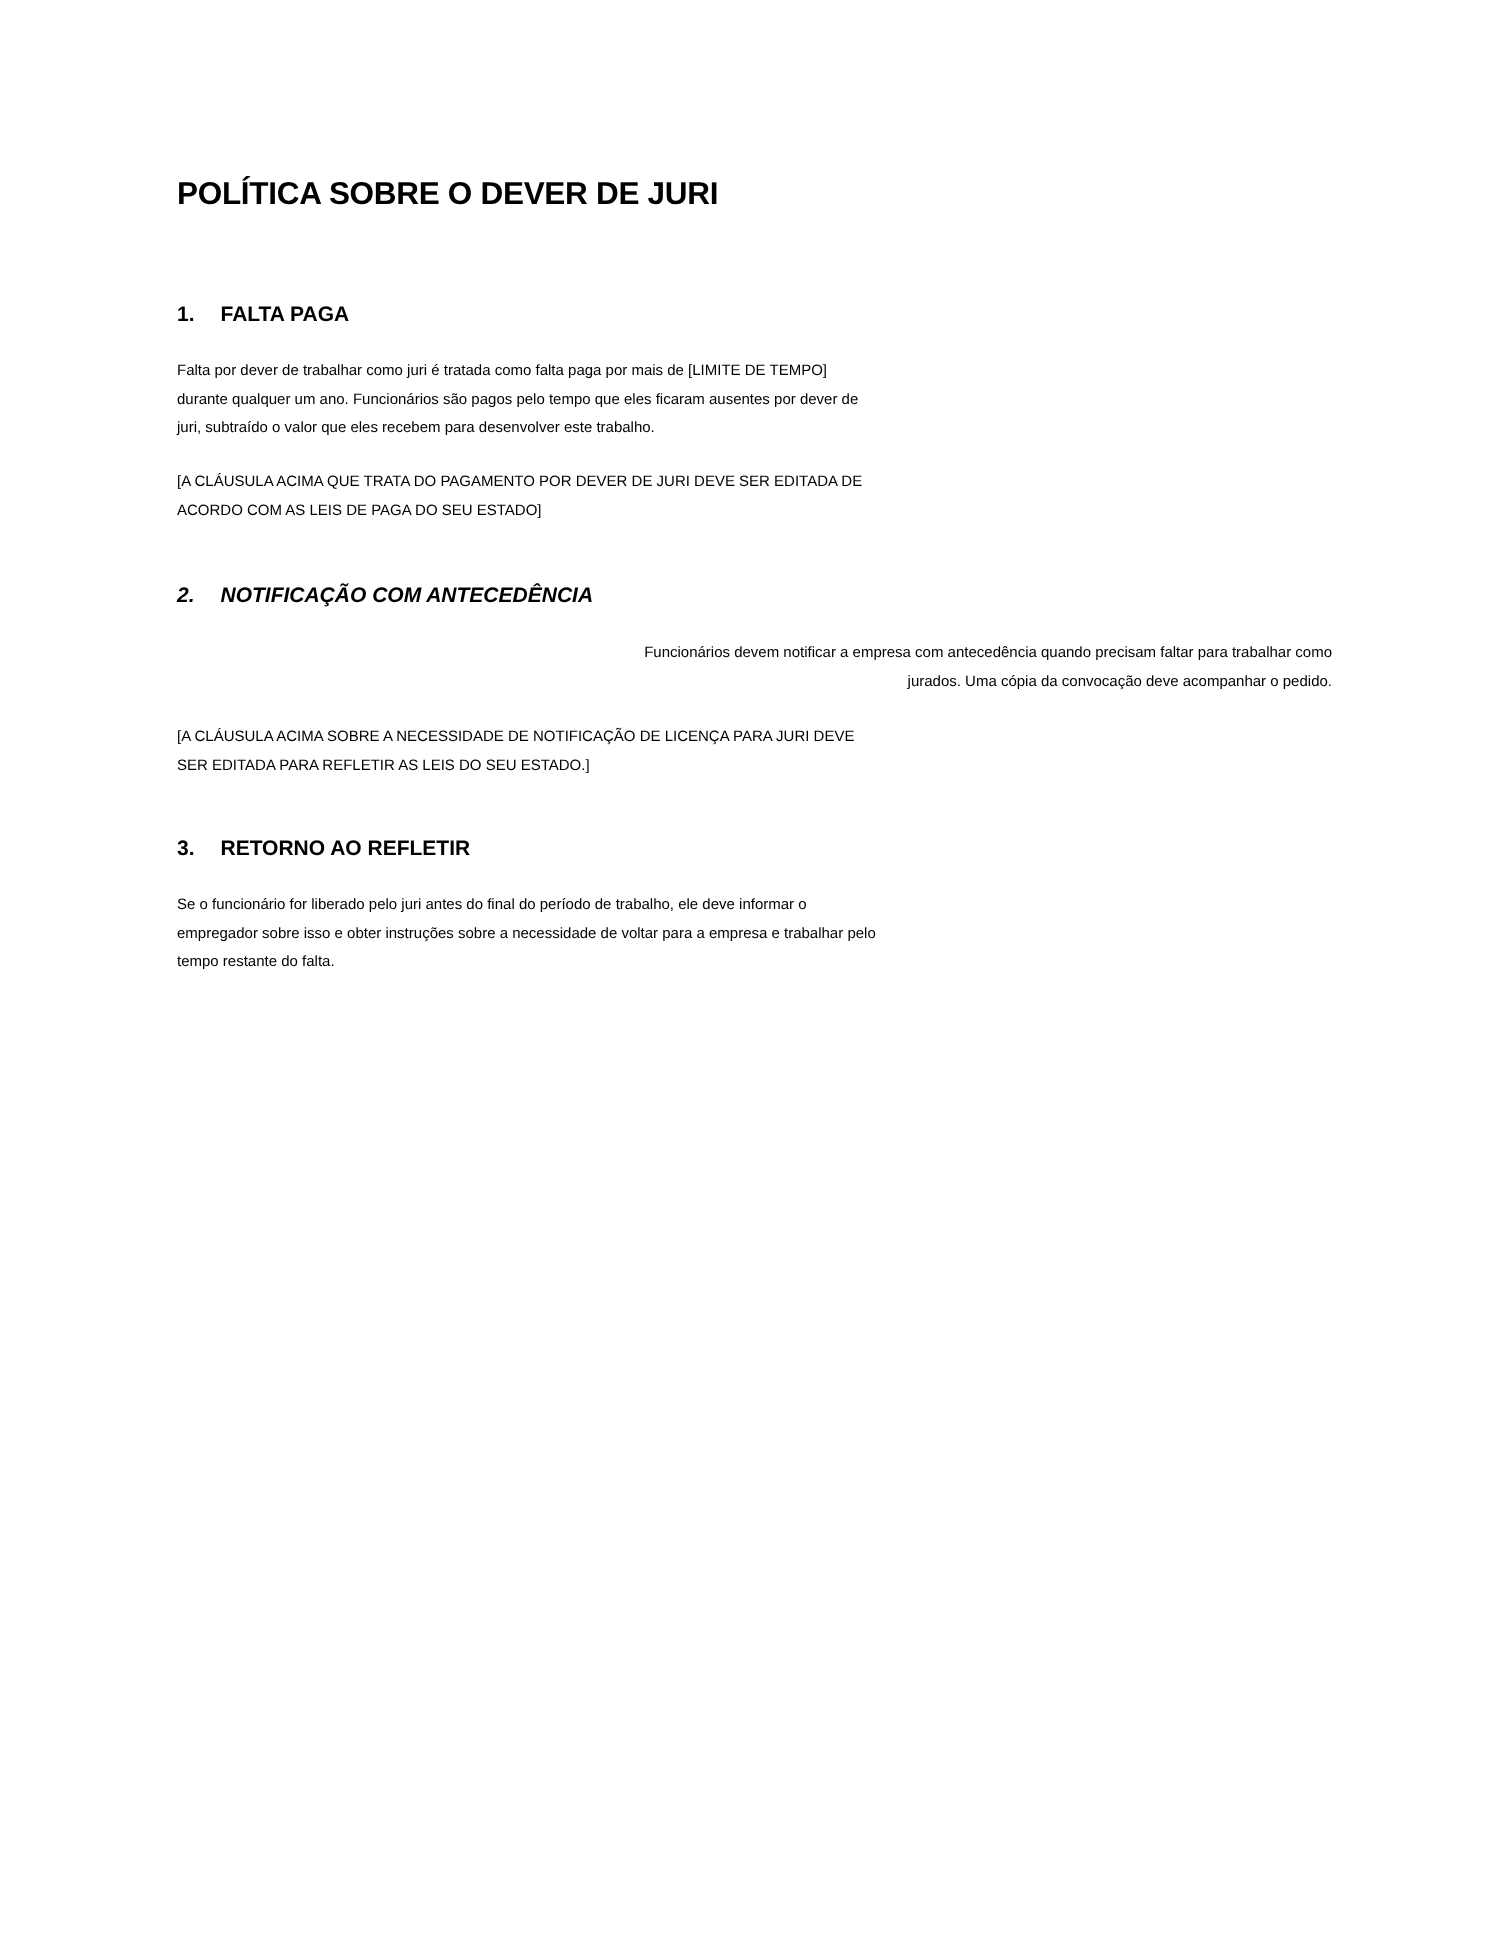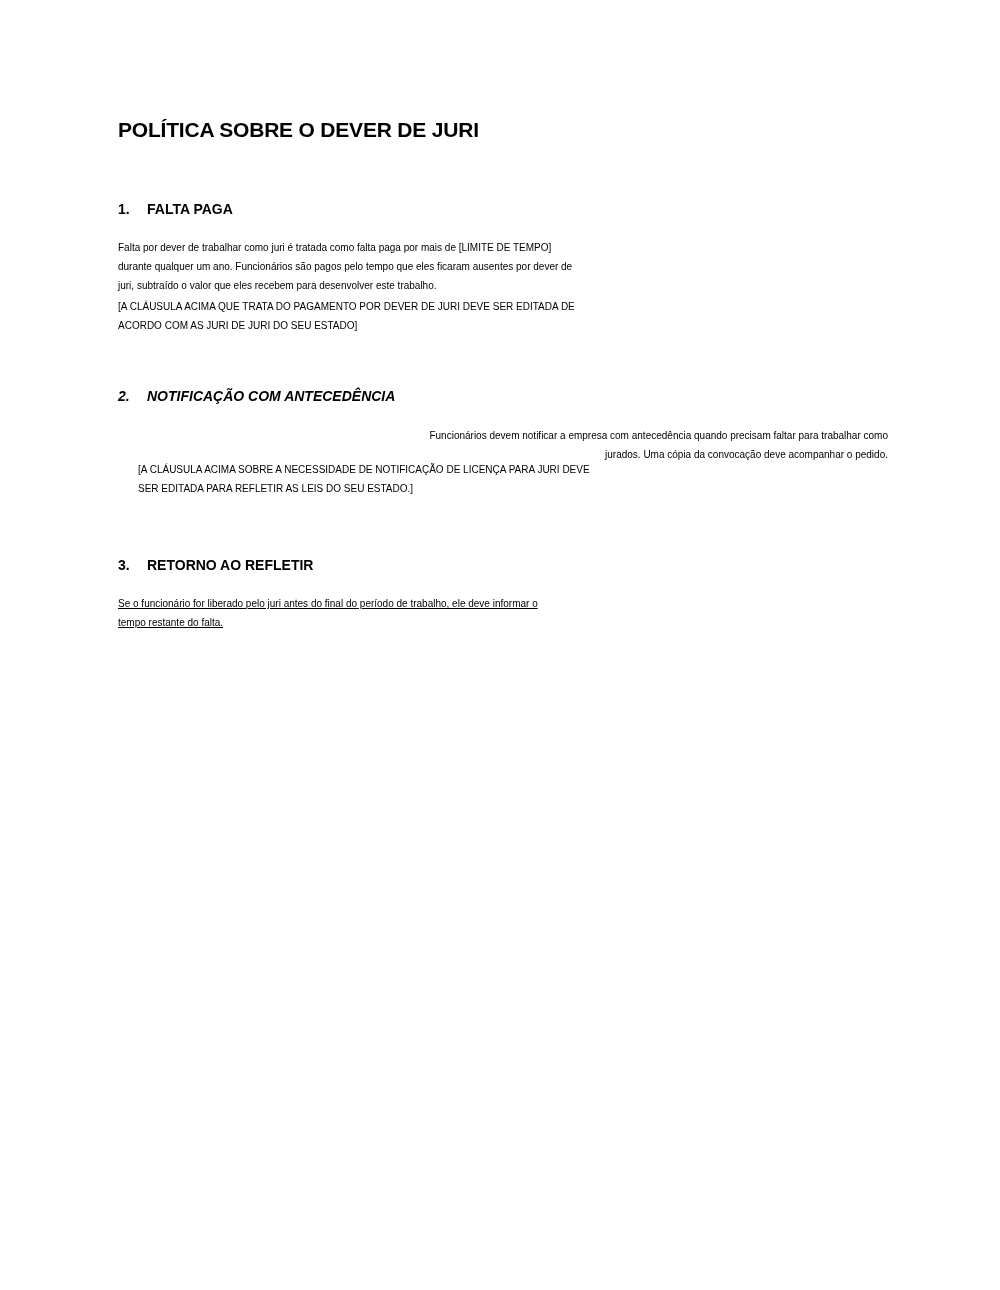--- a/index.html
+++ b/index.html
@@ -20,37 +20,38 @@
   <div class="title">POLÍTICA SOBRE O DEVER DE JURI</div>
 
   <div class="heading" style="top:201px;">
     <span class="num">1.</span><span>FALTA PAGA</span>
   </div>
   <div class="para" style="top:238px;">
     <span class="line">Falta por dever de trabalhar como juri é tratada como falta paga por mais de [LIMITE DE TEMPO]</span>
     <span class="line">durante qualquer um ano. Funcionários são pagos pelo tempo que eles ficaram ausentes por dever de</span>
     <span class="line">juri, subtraído o valor que eles recebem para desenvolver este trabalho.</span>
   </div>
-  <div class="para" style="top:297px;">
+  <div class="para" style="top:312px;">
     <span class="line">[A CLÁUSULA ACIMA QUE TRATA DO PAGAMENTO POR DEVER DE JURI DEVE SER EDITADA DE</span>
-    <span class="line">ACORDO COM AS JURI DE JURI DO SEU ESTADO]</span>
+    <span class="line">ACORDO COM AS LEIS DE PAGA DO SEU ESTADO]</span>
   </div>
 
   <div class="heading" style="top:388px;font-style:italic;">
     <span class="num">2.</span><span>NOTIFICAÇÃO COM ANTECEDÊNCIA</span>
   </div>
   <div class="para" style="top:426px;text-align:right;">
     <span class="line">Funcionários devem notificar a empresa com antecedência quando precisam faltar para trabalhar como</span>
     <span class="line">jurados. Uma cópia da convocação deve acompanhar o pedido.</span>
   </div>
-  <div class="para" style="top:460px;margin-left:20px;">
+  <div class="para" style="top:482px;">
     <span class="line">[A CLÁUSULA ACIMA SOBRE A NECESSIDADE DE NOTIFICAÇÃO DE LICENÇA PARA JURI DEVE</span>
     <span class="line">SER EDITADA PARA REFLETIR AS LEIS DO SEU ESTADO.]</span>
   </div>
 
   <div class="heading" style="top:557px;">
     <span class="num">3.</span><span>RETORNO AO REFLETIR</span>
   </div>
-  <div class="para" style="top:594px;text-decoration:underline;">
+  <div class="para" style="top:594px;">
     <span class="line">Se o funcionário for liberado pelo juri antes do final do período de trabalho, ele deve informar o</span>
+    <span class="line">empregador sobre isso e obter instruções sobre a necessidade de voltar para a empresa e trabalhar pelo</span>
     <span class="line">tempo restante do falta.</span>
   </div>
 </div>
 
 </body></html>

